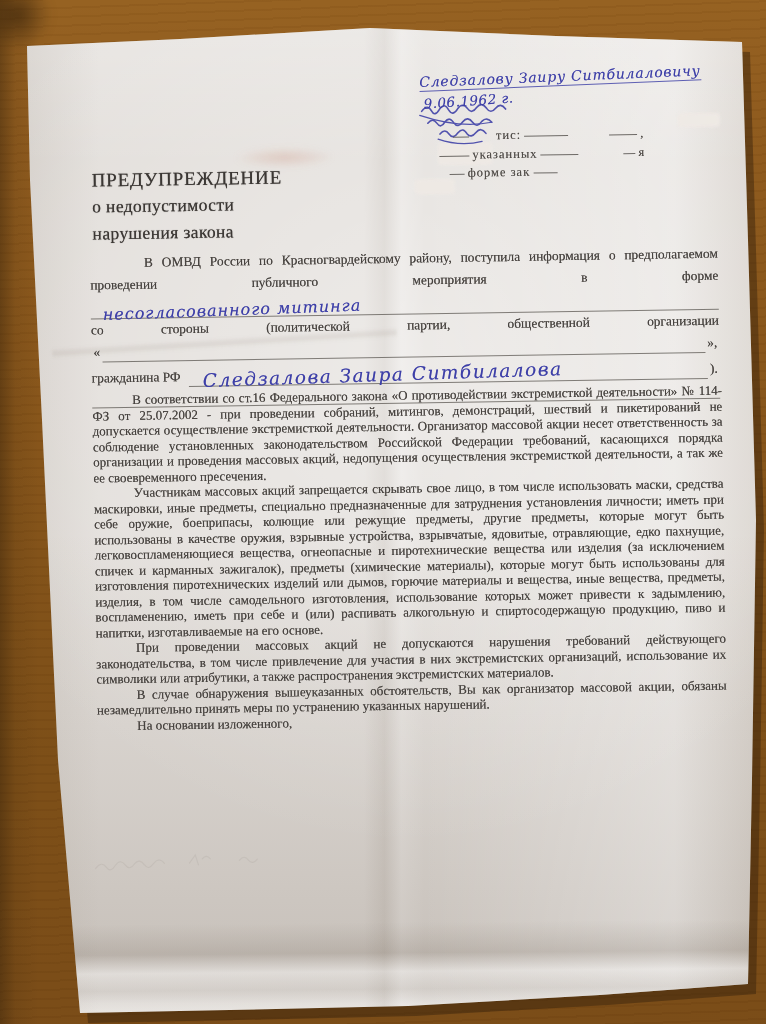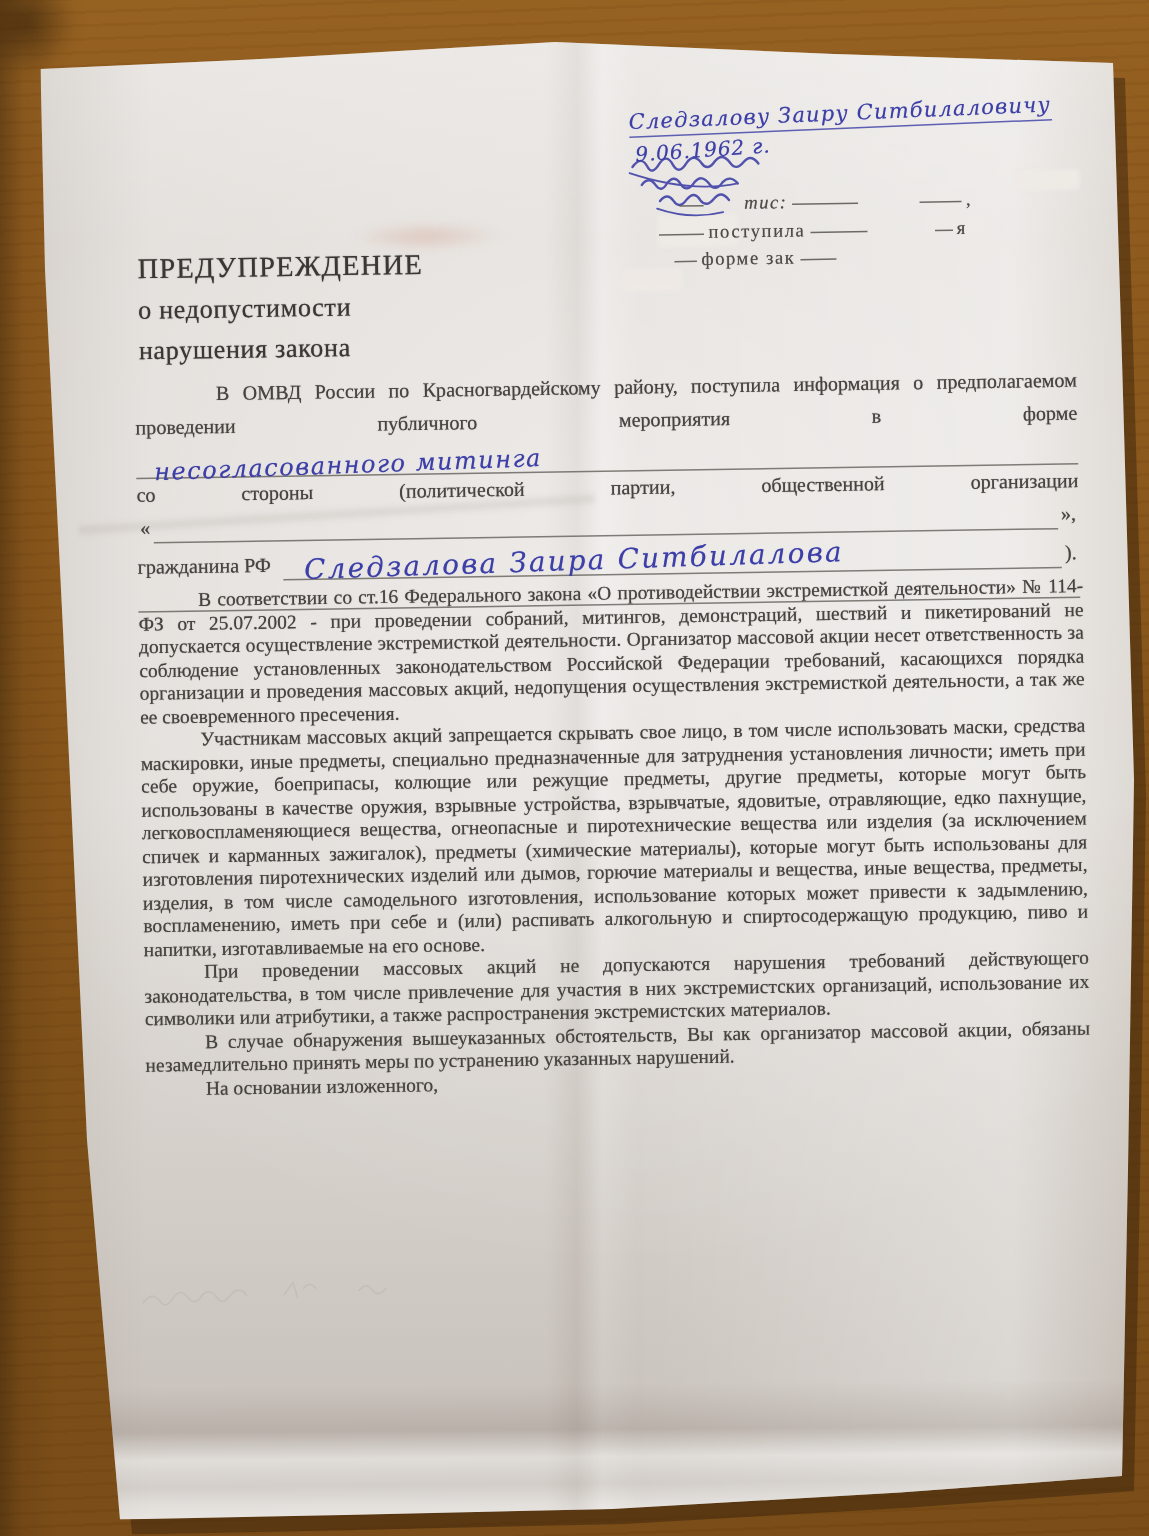--- a/index.html
+++ b/index.html
@@ -97,28 +97,28 @@
             <path d="M4,10 q6,-8 10,0 q3,6 8,-2 q5,-7 9,1 q4,7 9,-1 q5,-7 10,0 q4,6 9,-1 q5,-6 10,1 q4,6 9,0 q5,-6 10,1"></path>
             <path d="M10,22 q5,-6 9,0 q4,6 8,-1 q5,-6 9,1 q4,6 9,-1 q5,-6 10,1 q4,6 9,-1 q5,-5 10,1"></path>
             <path d="M22,33 q5,-6 9,0 q4,6 9,-1 q5,-6 9,1 q4,5 9,-1 q5,-6 10,1"></path>
             <path d="M2,14 q40,14 72,8" stroke-width="1.2"></path>
             <path d="M20,38 q22,8 44,3" stroke-width="1.2"></path>
           </g>
         </svg>
 
         <div class="remnant-row" style="left:30px;top:60px;">
           <span class="dash" style="width:16px;"></span>
-          <span style="margin-left:24px;font-style:italic;">тис:</span>
+          <span style="margin-left:24px;">тис:</span>
           <span class="dash" style="width:44px;"></span>
           <span class="dash" style="width:28px;margin-left:38px;"></span>
           <span>,</span>
         </div>
         <div class="remnant-row" style="left:16px;top:79px;">
           <span class="dash" style="width:30px;"></span>
-          <span>поступила</span>
+          <span>указанных</span>
           <span class="dash" style="width:38px;"></span>
           <span class="dash" style="width:12px;margin-left:42px;"></span>
           <span>я</span>
         </div>
         <div class="remnant-row" style="left:26px;top:97px;">
           <span class="dash" style="width:15px;"></span>
           <span>форме зак</span>
           <span class="dash" style="width:24px;"></span>
         </div>
       </div>

